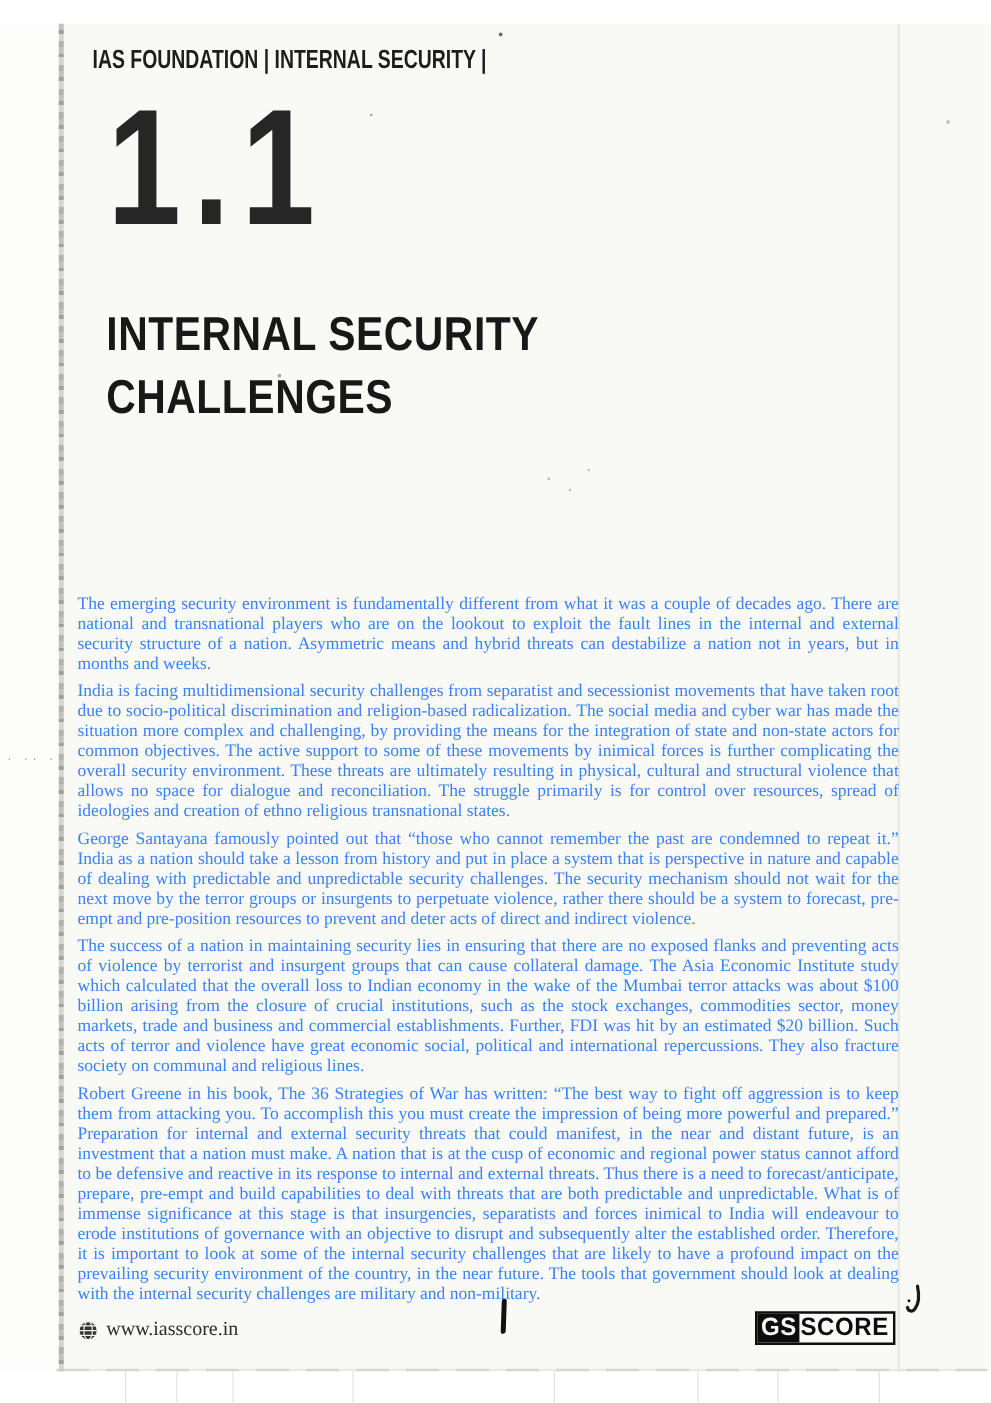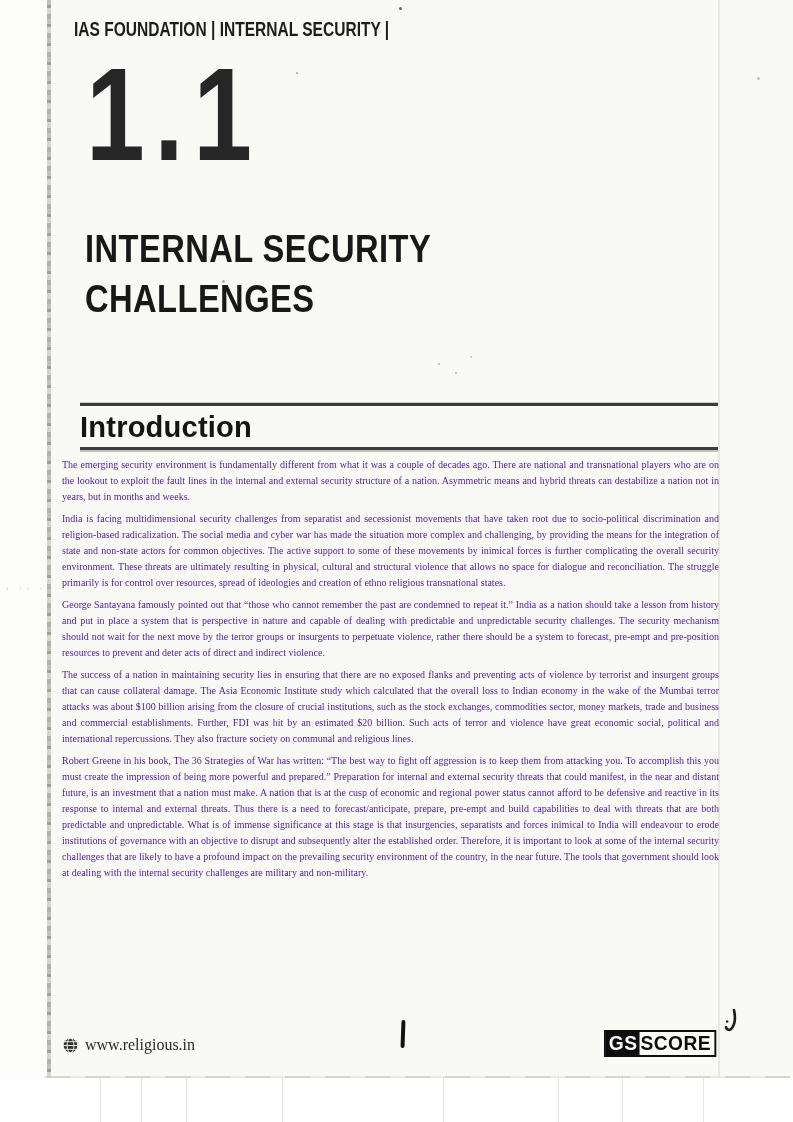--- a/index.html
+++ b/index.html
@@ -3,21 +3,21 @@
 <meta charset="utf-8">
 <style>
   * { margin: 0; padding: 0; box-sizing: border-box; }
   html, body { width: 793px; height: 1122px; }
   body {
     position: relative;
     font-family: "Liberation Serif", serif;
     background: #ffffff;
     overflow: hidden;
   }
-  .canvas { position: absolute; inset: 0; }
+  .canvas { position: absolute; inset: 0; margin-top: 19px; }
 
   
   .sheet {
     position: absolute;
     left: 45px; top: 0; width: 748px; height: 1078px;
     background: #f9f9f6;
   }
   .left-strip {
     position: absolute; left: 0; top: 0; width: 47px; height: 1078px;
     background: #fdfdfc;
@@ -78,21 +78,21 @@
     font-family: "Liberation Sans", sans-serif;
     font-weight: 700; font-size: 30px; line-height: 41px;
     color: #141414; letter-spacing: 0.2px;
     transform: scaleX(0.97); transform-origin: left top;
   }
   .rule-bottom { height: 3px; background: #3c3c3c; box-shadow: 0 2px 0 rgba(110,110,105,.4); }
 
   
   .article {
     position: absolute; left: 62px; top: 457px; width: 657px;
-    font-size: 10px; line-height: 16px; color: #4c1d95;
+    font-size: 14px; line-height: 16px; color: #3b82f6;
     text-align: justify;
   }
   .body-para { margin-bottom: 6px; }
   .seg-bold { font-weight: 400; }
   .seg-italic { }
 
   
   .footer-site {
     position: absolute; left: 62px; top: 1036px;
     display: flex; align-items: center; gap: 6px;
@@ -141,46 +141,41 @@
 
   <div class="kicker">IAS FOUNDATION | INTERNAL SECURITY |</div>
 
   <div class="chapter-num">1.1</div>
 
   <div class="chapter-title">
     <div>INTERNAL SECURITY</div>
     <div>CHALLENGES</div>
   </div>
 
-  <div class="intro-block">
-    <div class="rule-top"></div>
-    <h2 class="section-heading">Introduction</h2>
-    <div class="rule-bottom"></div>
-  </div>
 
   <div id="paragraphs" class="article">
       <p class="body-para"><span>The emerging security environment is fundamentally different from what it was a couple of decades ago. There are national and transnational players who are on the lookout to exploit the fault lines in the internal and external security structure of a nation. Asymmetric means and hybrid threats can destabilize a nation not in years, but in months and weeks.</span></p>
       <p class="body-para"><span>India is facing multidimensional security challenges from separatist and secessionist movements that have taken root due to socio-political discrimination and religion-based radicalization. The social media and cyber war has made the situation more complex and challenging, by providing the means for the integration of state and non-state actors for common objectives. The active support to some of these movements by inimical forces is further complicating the overall security environment. These threats are ultimately resulting in physical, cultural and structural violence that allows no space for dialogue and reconciliation. The struggle primarily is for control over resources, spread of ideologies and creation of ethno religious transnational states.</span></p>
       <p class="body-para"><span>George Santayana famously pointed out that “</span><span class="seg-italic">those who cannot remember the past are condemned to repeat it.</span><span>” India as a nation should take a lesson from history and put in place a system that is perspective in nature and capable of dealing with predictable and unpredictable security challenges. The security mechanism should not wait for the next move by the terror groups or insurgents to perpetuate violence, rather there should be a system to forecast, pre-empt and pre-position resources to prevent and deter acts of direct and indirect violence.</span></p>
       <p class="body-para"><span>The success of a nation in maintaining security lies in ensuring that there are no exposed flanks and preventing acts of violence by terrorist and insurgent groups that can cause collateral damage. The Asia Economic Institute study which calculated that the overall loss to Indian economy in the wake of the Mumbai terror attacks was about $100 billion arising from the closure of crucial institutions, such as the stock exchanges, commodities sector, money markets, trade and business and commercial establishments. Further, FDI was hit by an estimated $20 billion. Such acts of terror and violence have great economic social, political and international repercussions. They also fracture society on communal and religious lines.</span></p>
       <p class="body-para"><span>Robert Greene in his book, </span><span class="seg-bold">The 36 Strategies of War</span><span> has written: “The best way to fight off aggression is to keep them from attacking you. To accomplish this you must create the impression of being more powerful and prepared.” Preparation for internal and external security threats that could manifest, in the near and distant future, is an investment that a nation must make. A nation that is at the cusp of economic and regional power status cannot afford to be defensive and reactive in its response to internal and external threats. Thus there is a need to forecast/anticipate, prepare, pre-empt and build capabilities to deal with threats that are both predictable and unpredictable. What is of immense significance at this stage is that insurgencies, separatists and forces inimical to India will endeavour to erode institutions of governance with an objective to disrupt and subsequently alter the established order. Therefore, it is important to look at some of the internal security challenges that are likely to have a profound impact on the prevailing security environment of the country, in the near future. The tools that government should look at dealing with the internal security challenges are military and non-military.</span></p>
     </div>
 
   <div class="footer-site">
     <svg class="globe-icon" viewBox="0 0 20 20">
       <circle cx="10" cy="10" r="8.6" fill="#333330"></circle>
       <g stroke="#f4f4ef" stroke-width="1.1" fill="none">
         <circle cx="10" cy="10" r="8.6"></circle>
         <ellipse cx="10" cy="10" rx="4" ry="8.6"></ellipse>
         <line x1="1.4" y1="10" x2="18.6" y2="10"></line>
         <line x1="2.6" y1="5.5" x2="17.4" y2="5.5"></line>
         <line x1="2.6" y1="14.5" x2="17.4" y2="14.5"></line>
       </g>
     </svg>
-    <span>www.religious.in</span>
+    <span>www.iasscore.in</span>
   </div>
 
   <div class="logo-box">
     <span class="logo-gs">GS</span>
     <span class="logo-score">SCORE</span>
   </div>
 
   <div class="ink-mark"></div>
   <svg class="j-mark" viewBox="0 0 14 26">
     <path d="M10,2 C11.5,9 11,16 8,20 C6,23 2.5,22 2,19" stroke="#1a1a1a" stroke-width="2.6" fill="none" stroke-linecap="round"></path>

